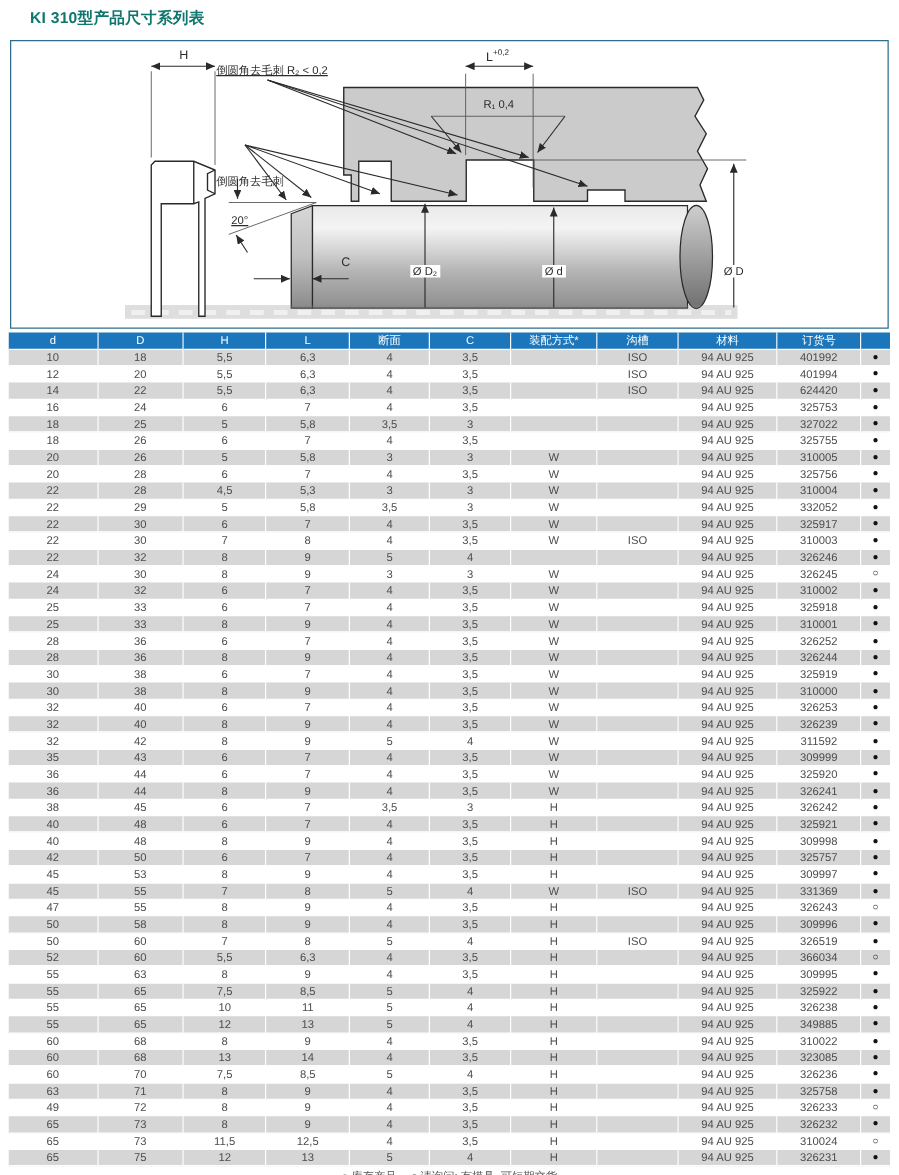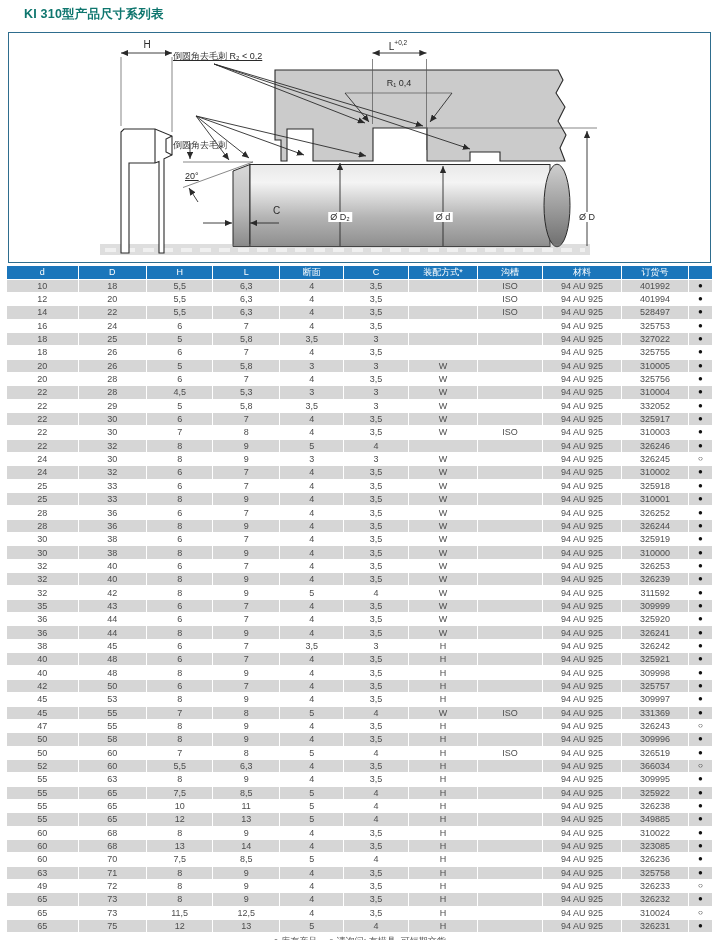--- a/index.html
+++ b/index.html
@@ -210,21 +210,21 @@
       <tr>
         <td>14</td>
         <td>22</td>
         <td>5,5</td>
         <td>6,3</td>
         <td>4</td>
         <td>3,5</td>
         <td></td>
         <td>ISO</td>
         <td>94 AU 925</td>
-        <td>528497</td>
+        <td>624420</td>
         <td class="dot">●</td>
       </tr>
       <tr>
         <td>16</td>
         <td>24</td>
         <td>6</td>
         <td>7</td>
         <td>4</td>
         <td>3,5</td>
         <td></td>

